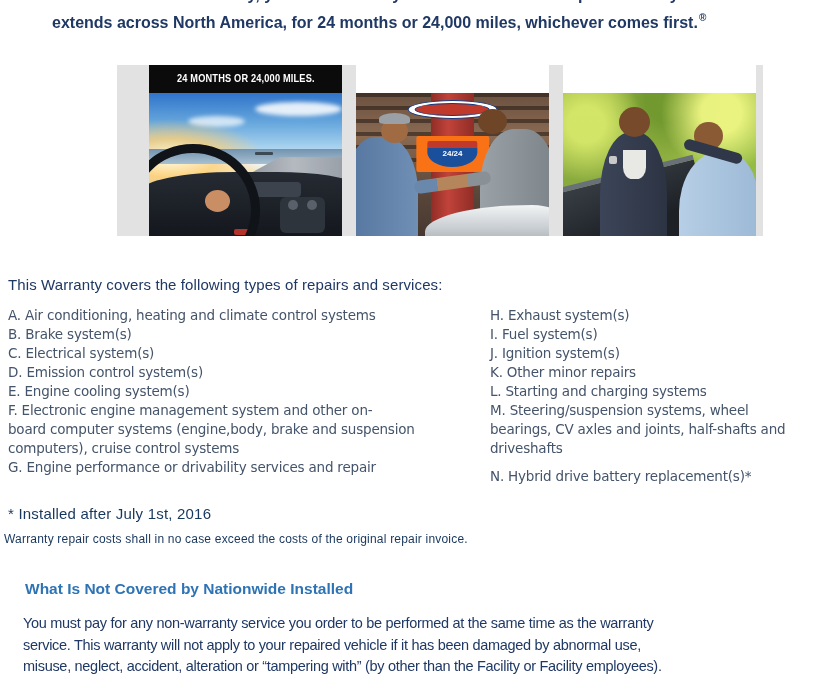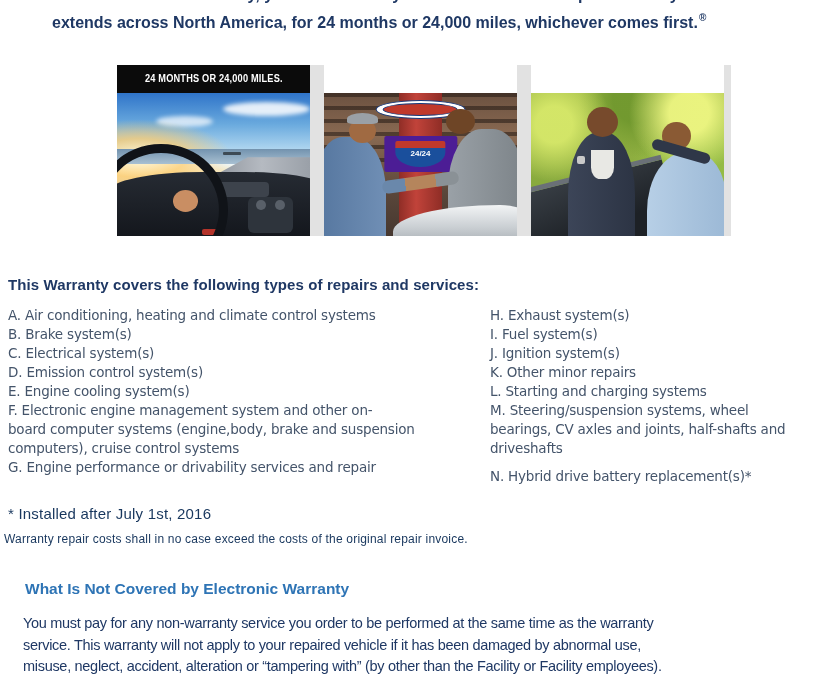--- a/index.html
+++ b/index.html
@@ -7,21 +7,21 @@
         font-family:"Liberation Sans",sans-serif;}
 
   
   .intro{position:absolute;left:52px;top:-19px;width:740px;
          font-weight:bold;font-size:16px;line-height:28px;color:#1F3864;}
   .intro div{white-space:pre;}
   .reg-mark{font-size:10px;position:relative;top:-7px;margin-left:1px;}
 
   
   .banner-row{position:absolute;left:117px;top:65px;display:flex;gap:14px;
-              background:#E2E2E2;padding-right:7px;}
+              background:#E2E2E2;padding-right:7px;padding-left:32px;}
   .panel{width:193px;height:171px;position:relative;background:#fff;}
   .caption-bar{height:28px;background:#0B0B0B;color:#FFFFFF;display:flex;
                align-items:center;justify-content:center;}
   .caption-text{display:block;transform:scaleX(0.92);font-weight:bold;font-size:10px;
                 line-height:10.5px;letter-spacing:0.2px;text-align:center;white-space:pre;}
   .photo{position:absolute;top:28px;left:0;right:0;bottom:0;overflow:hidden;}
   .photo *{position:absolute;}
 
   
   .p1-sky{inset:0;background:linear-gradient(180deg,#2f74c9 0%,#6aaade 22%,#b9dcf2 42%,
@@ -56,21 +56,21 @@
   .p2-slats{top:0;left:0;right:0;height:48%;
             background:repeating-linear-gradient(180deg,rgba(35,25,20,.55) 0 4px,transparent 4px 13px);}
   .p2-pillar{left:39%;top:0;width:22%;height:100%;
              background:linear-gradient(90deg,#8f2d26,#c1433a 40%,#8f2d26);}
   .p2-technet{left:50%;top:5%;transform:translateX(-50%);width:46%;height:12%;
               background:#ffffff;border:1px solid #1a3a7a;border-radius:50%;
               display:flex;align-items:center;justify-content:center;}
   .p2-technet-oval{position:static;width:82%;height:64%;background:#c0392b;
                    border:1.5px solid #123a7d;border-radius:50%;}
   .p2-sign{left:50%;top:30%;transform:translateX(-50%);width:38%;height:25%;
-           background:#4c1d95;border-radius:2px;display:flex;align-items:center;
+           background:#f97316;border-radius:2px;display:flex;align-items:center;
            justify-content:center;}
   .p2-shield{position:static;width:68%;height:74%;
              background:linear-gradient(180deg,#c0392b 0 28%,#1a4f9c 28% 100%);
              border-radius:2px 2px 50% 50% / 2px 2px 55% 55%;
              color:#fff;font-size:8px;font-weight:bold;display:flex;
              align-items:center;justify-content:center;}
   .p2-left-body{left:-5%;top:31%;width:37%;height:70%;
                 background:linear-gradient(90deg,#54759e,#708fb5);
                 border-radius:40% 45% 0 0/50% 55% 0 0;}
   .p2-left-head{left:13%;top:18%;width:14%;height:17%;background:#a06a42;border-radius:50%;}
@@ -105,21 +105,21 @@
   .p3-dad-head{left:29%;top:10%;width:16%;height:21%;background:#774a2c;border-radius:50%;}
   .p3-keys{left:24%;top:44%;width:4%;height:6%;background:#c9c9c9;border-radius:2px;}
   .p3-son-body{right:-1%;top:41%;width:41%;height:59%;
                background:linear-gradient(90deg,#b7cfe6,#9cb9d6);
                border-radius:50% 40% 0 0/70% 55% 0 0;}
   .p3-son-head{right:17%;top:20%;width:15%;height:20%;background:#8a5a34;border-radius:50%;}
   .p3-dad-arm{right:7%;top:37%;width:31%;height:8%;background:#2f3748;
               border-radius:8px;transform:rotate(16deg);}
 
   
-  .covered-heading{position:absolute;left:8px;top:276px;font-weight:bold;font-size:15px;
+  .covered-heading{position:absolute;left:8px;top:276px;font-weight:normal;font-size:15px;
                    color:#1F3864;letter-spacing:0.1px;}
   .list-col{position:absolute;top:306px;font-family:"DejaVu Sans",sans-serif;
             font-size:13.5px;line-height:19px;color:#44546A;letter-spacing:-0.2px;}
   .col-left{left:8px;width:482px;}
   .col-right{left:490px;width:326px;}
   .list-item{white-space:pre;}
   .list-item.spaced{margin-top:9px;}
 
   .footnote{position:absolute;left:8px;top:505px;font-size:15px;color:#17365D;
             letter-spacing:0.2px;}
@@ -226,18 +226,18 @@
     <div class="list-item">E. Engine cooling system(s)</div>
     <div class="list-item">F. Electronic engine management system and other on-
 board computer systems (engine,body, brake and suspension
 computers), cruise control systems</div>
     <div class="list-item">G. Engine performance or drivability services and repair</div>
   </div>
 
   <div class="footnote">* Installed after July 1st, 2016</div>
   <div class="invoice-note">Warranty repair costs shall in no case exceed the costs of the original repair invoice.</div>
 
-  <div class="nc-heading">What Is Not Covered by Electronic Warranty</div>
+  <div class="nc-heading">What Is Not Covered by Nationwide Installed</div>
   <div class="nc-paragraph">You must pay for any non-warranty service you order to be performed at the same time as the warranty
 service. This warranty will not apply to your repaired vehicle if it has been damaged by abnormal use,
 misuse, neglect, accident, alteration or “tampering with” (by other than the Facility or Facility employees).</div>
 
 </div>
 
 </body></html>

